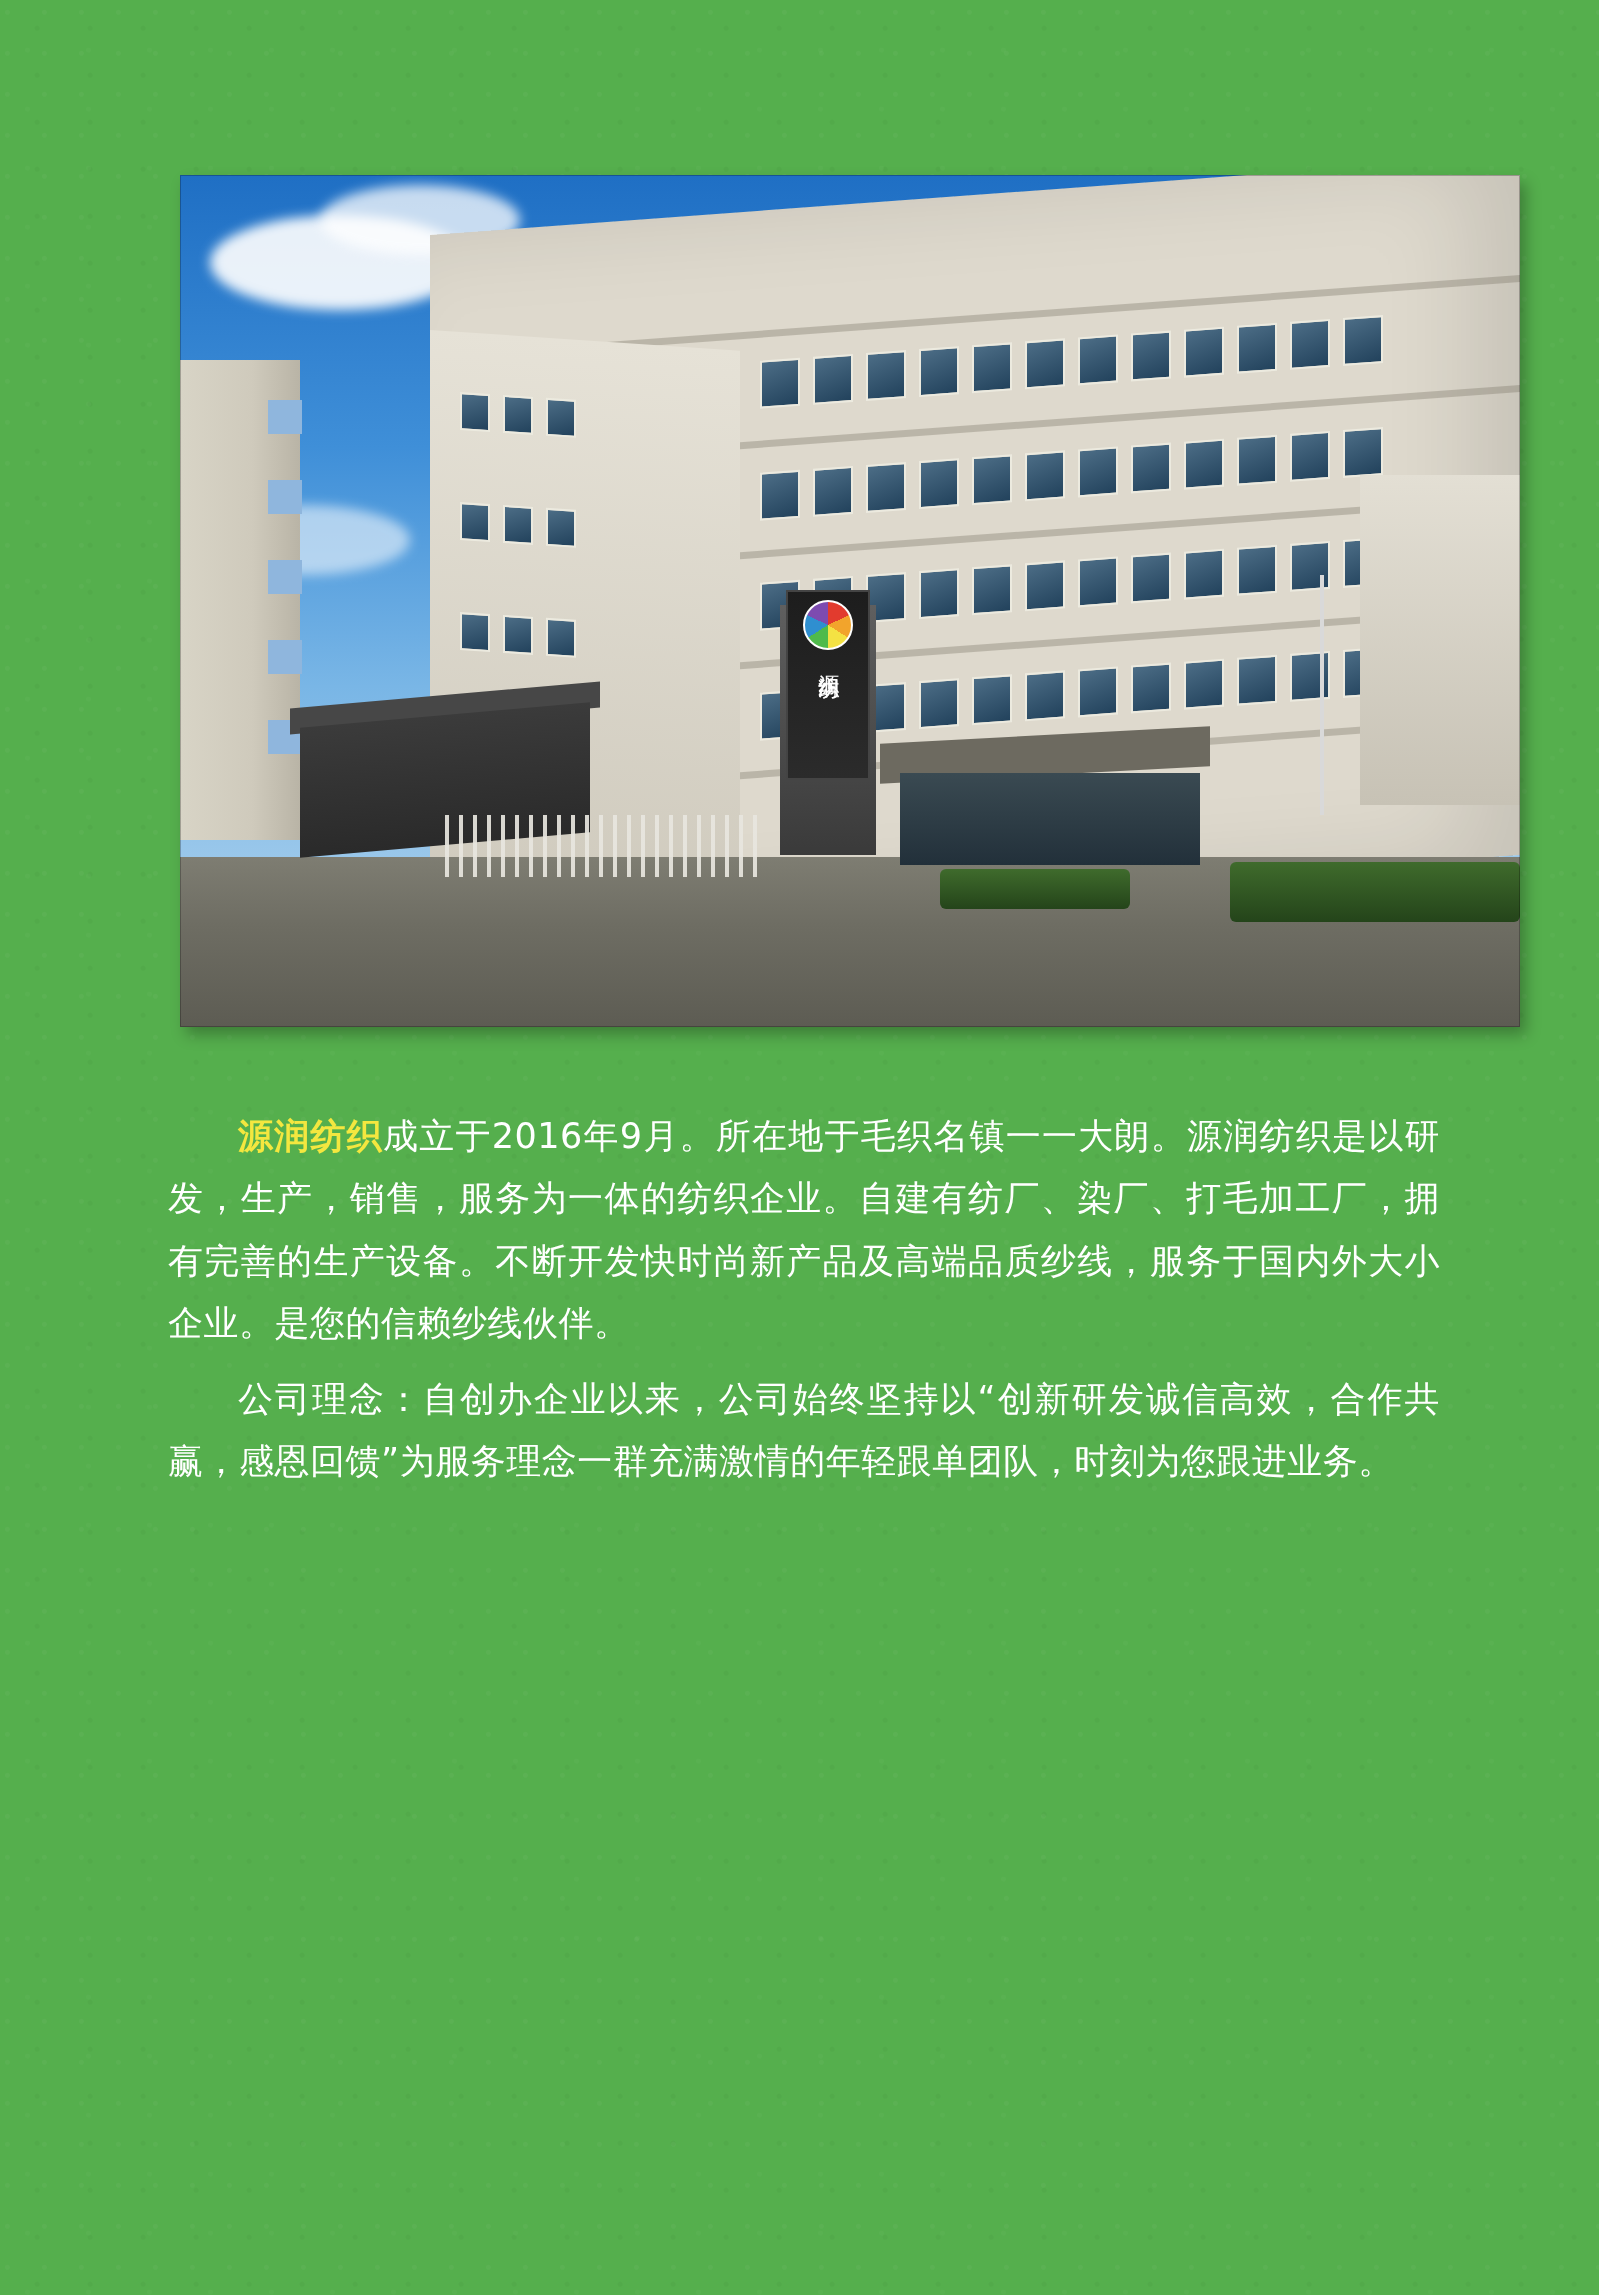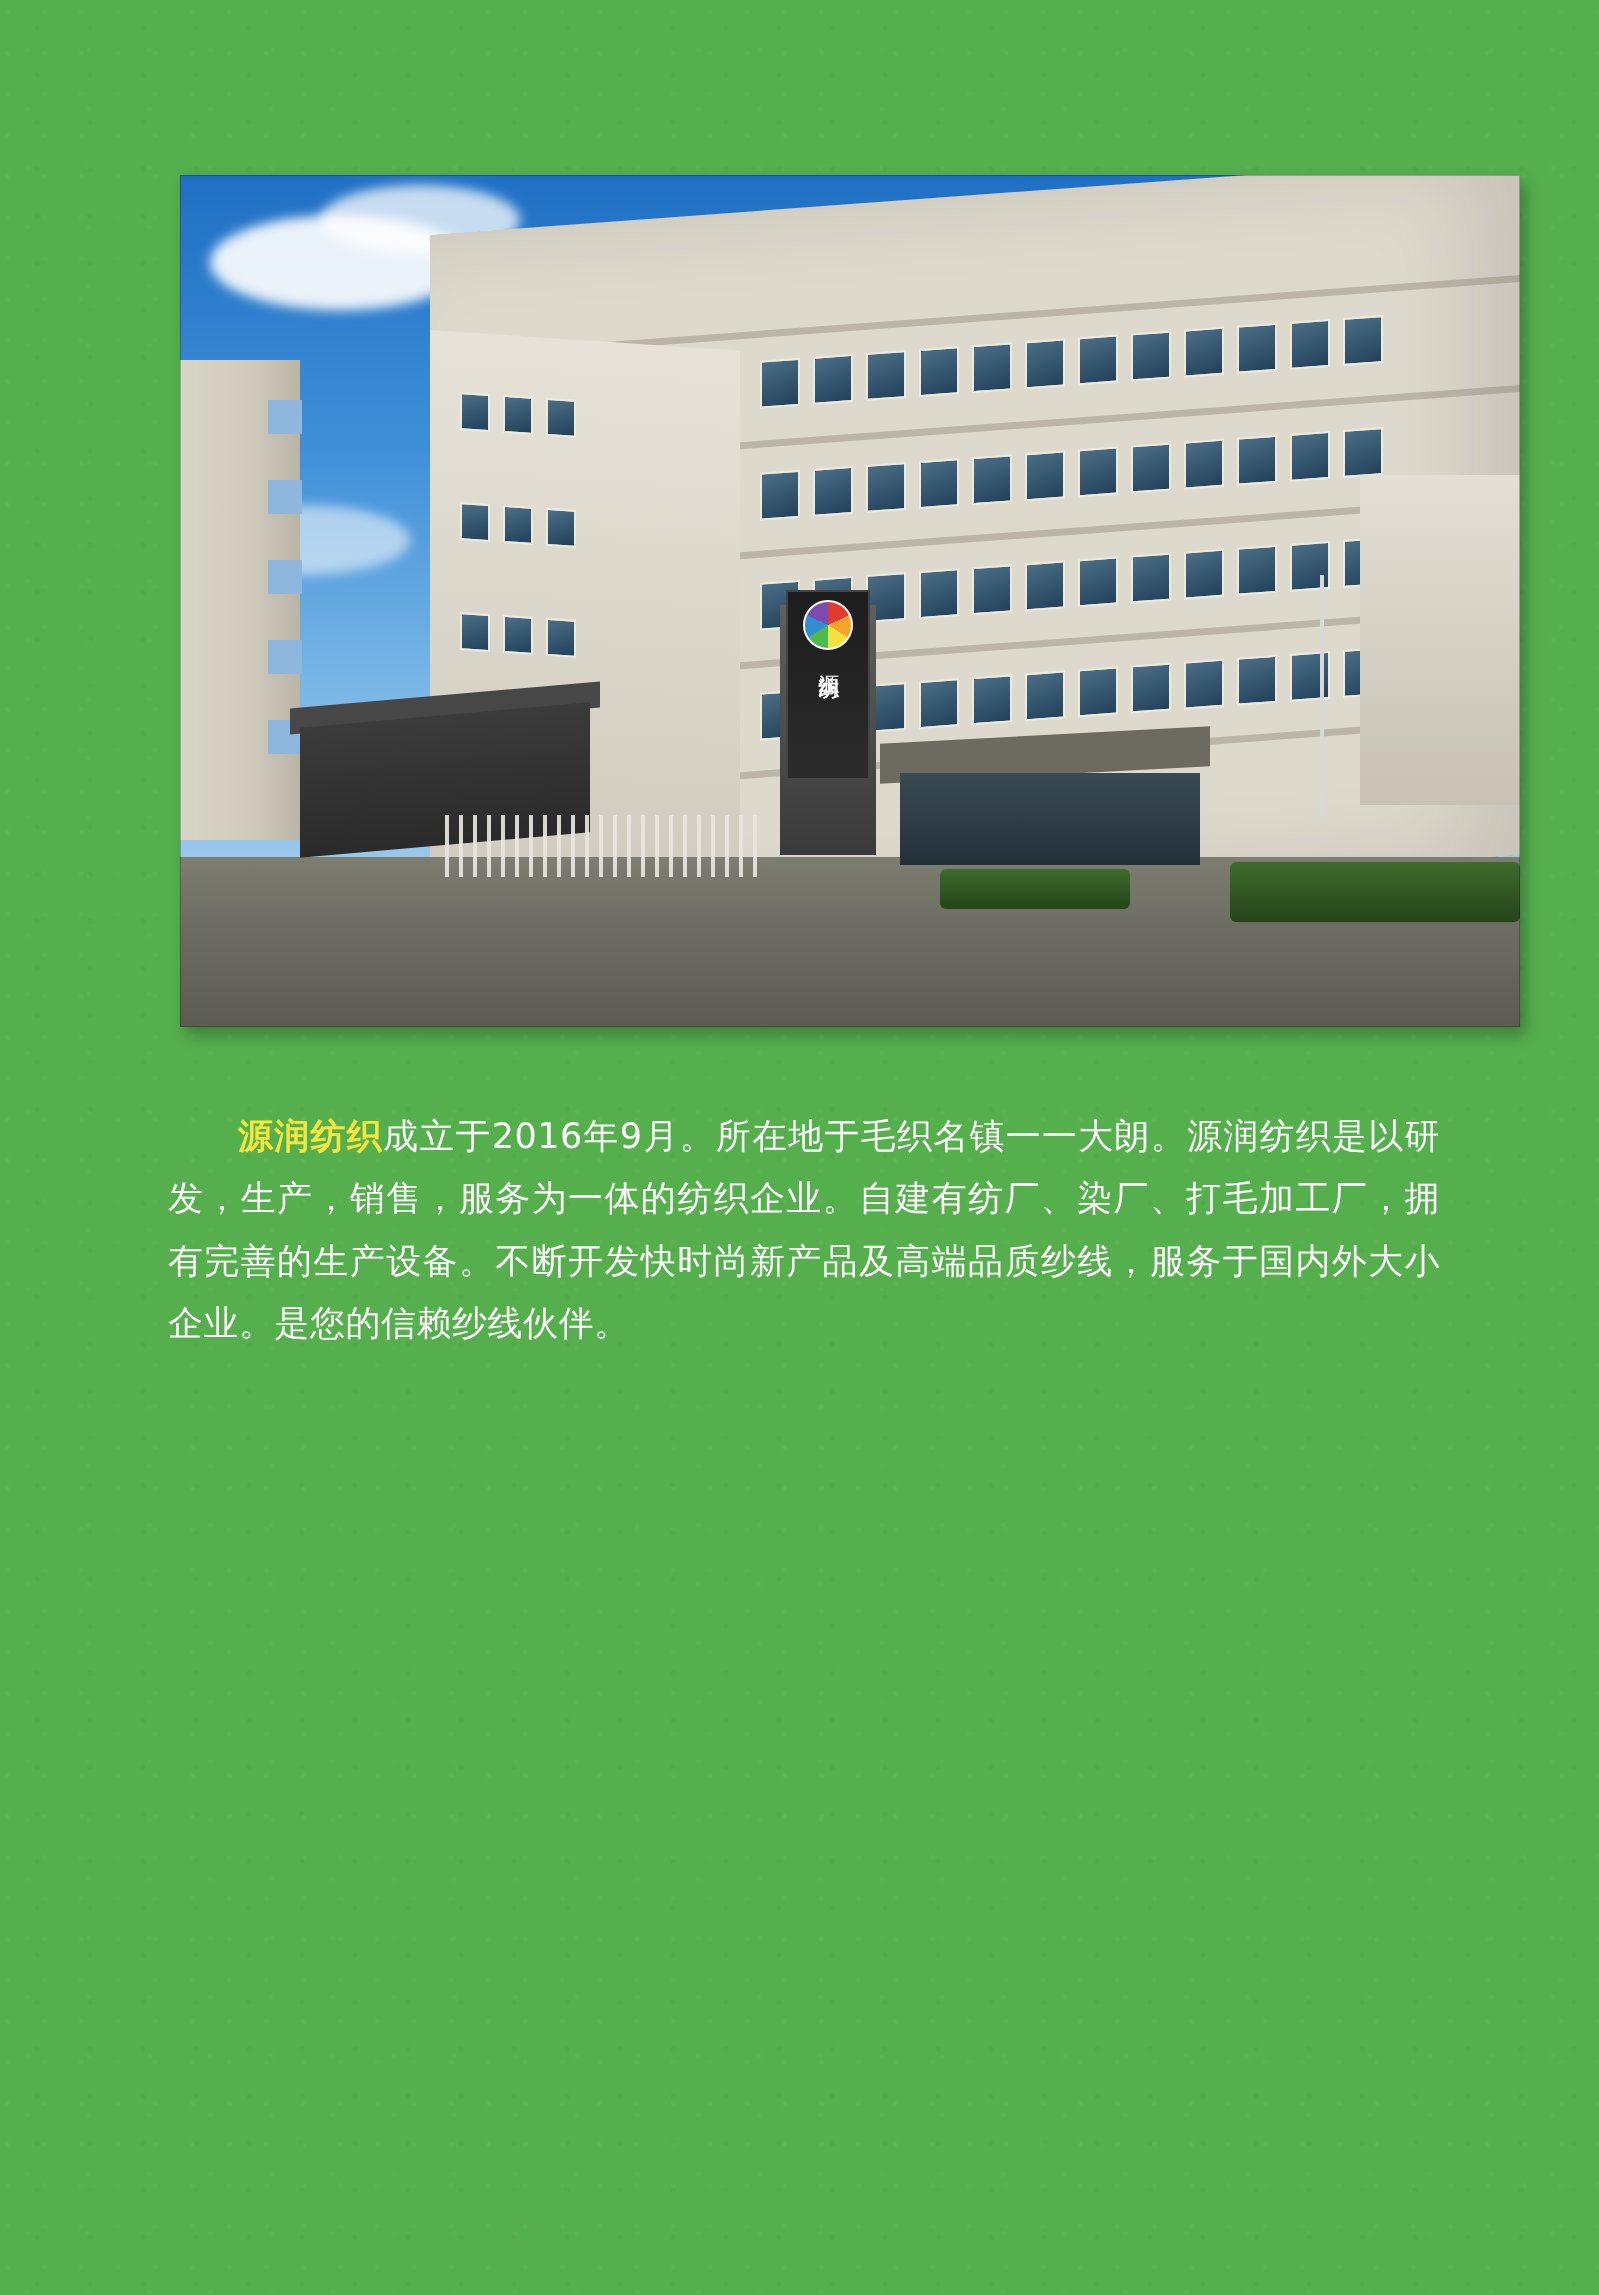--- a/index.html
+++ b/index.html
@@ -378,15 +378,16 @@
       <div class="sign-logo"></div>
       <div class="sign-text">源润纺织</div>
     </div>
 
     <div class="photo-edge"></div>
   </div>
 
   <div class="article">
     <p class="p-indent"><span class="brand-highlight">源润纺织</span><span>成立于2016年9月。所在地于毛织名镇一一大朗。源润纺织是以研发，生产，销售，服务为一体的纺织企业。自建有纺厂、染厂、打毛加工厂，拥有完善的生产设备。不断开发快时尚新产品及高端品质纱线，服务于国内外大小企业。是您的信赖纱线伙伴。</span></p>
     <div class="para-gap"></div>
+    <p class="p-indent">公司理念：自创办企业以来，公司始终坚持以“创新研发诚信高效，合作共赢，感恩回馈”为服务理念一群充满激情的年轻跟单团队，时刻为您跟进业务。</p>
     <div class="para-gap"></div>
   </div>
 </div>
 
 </body></html>

